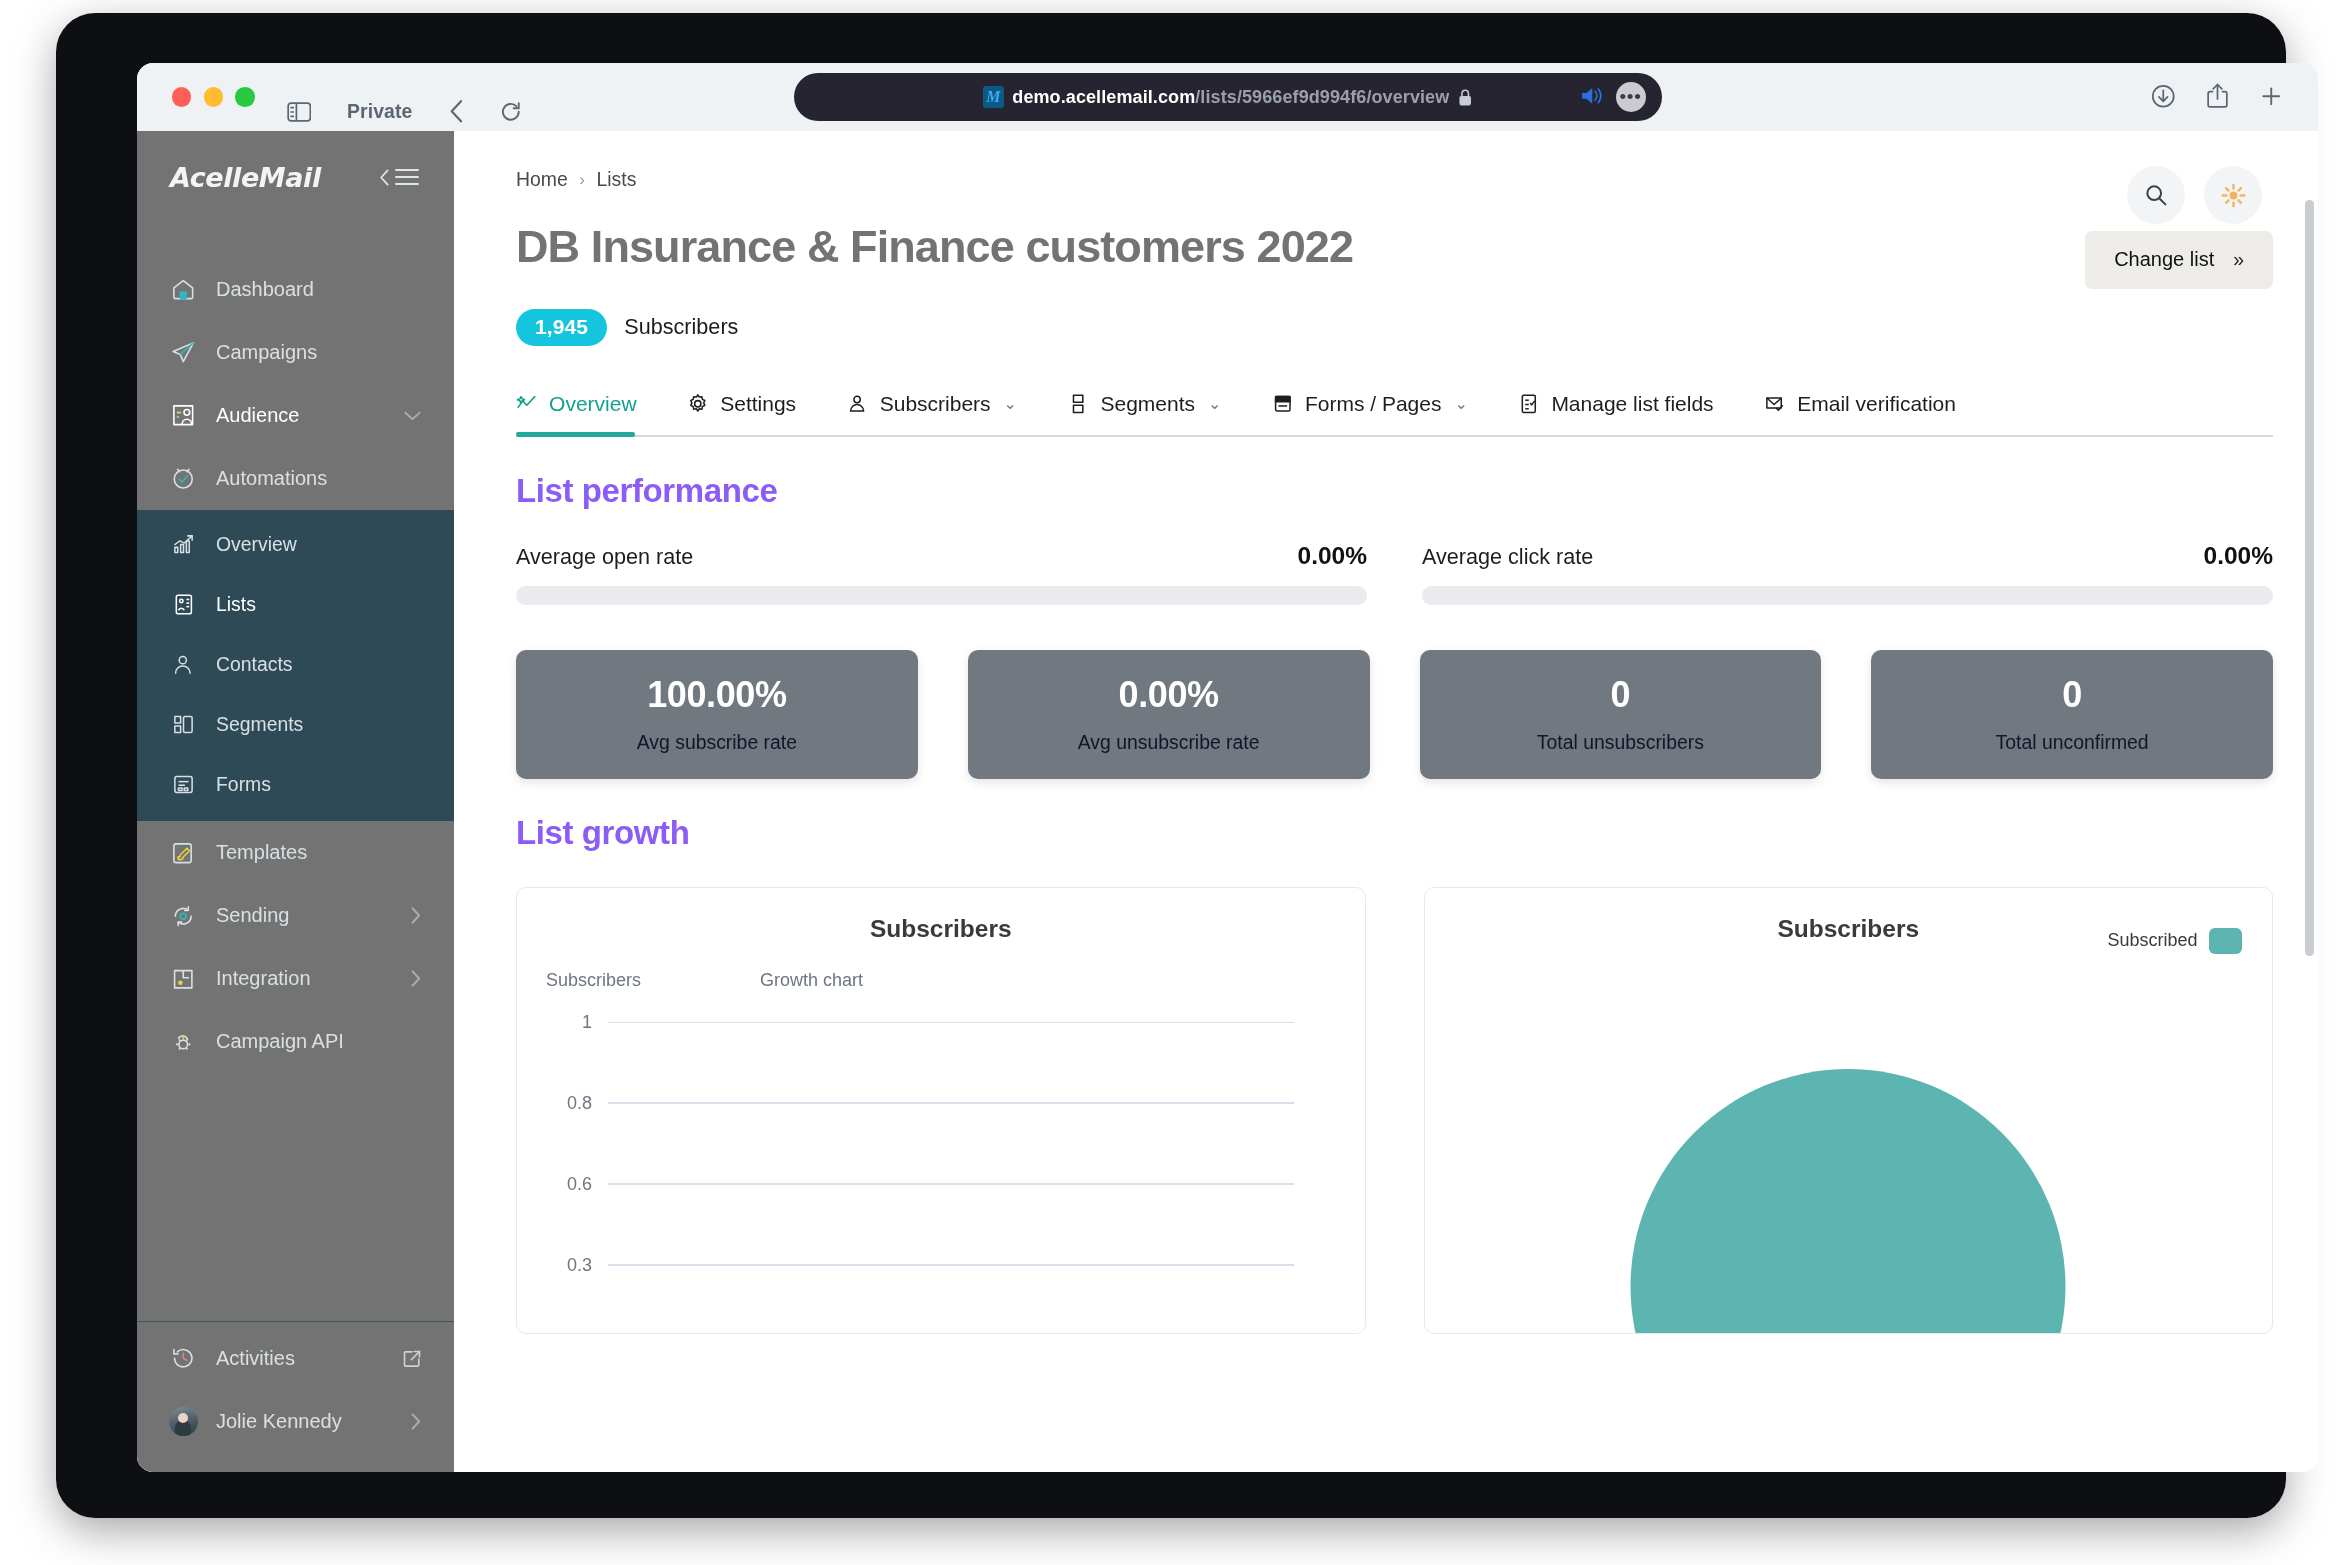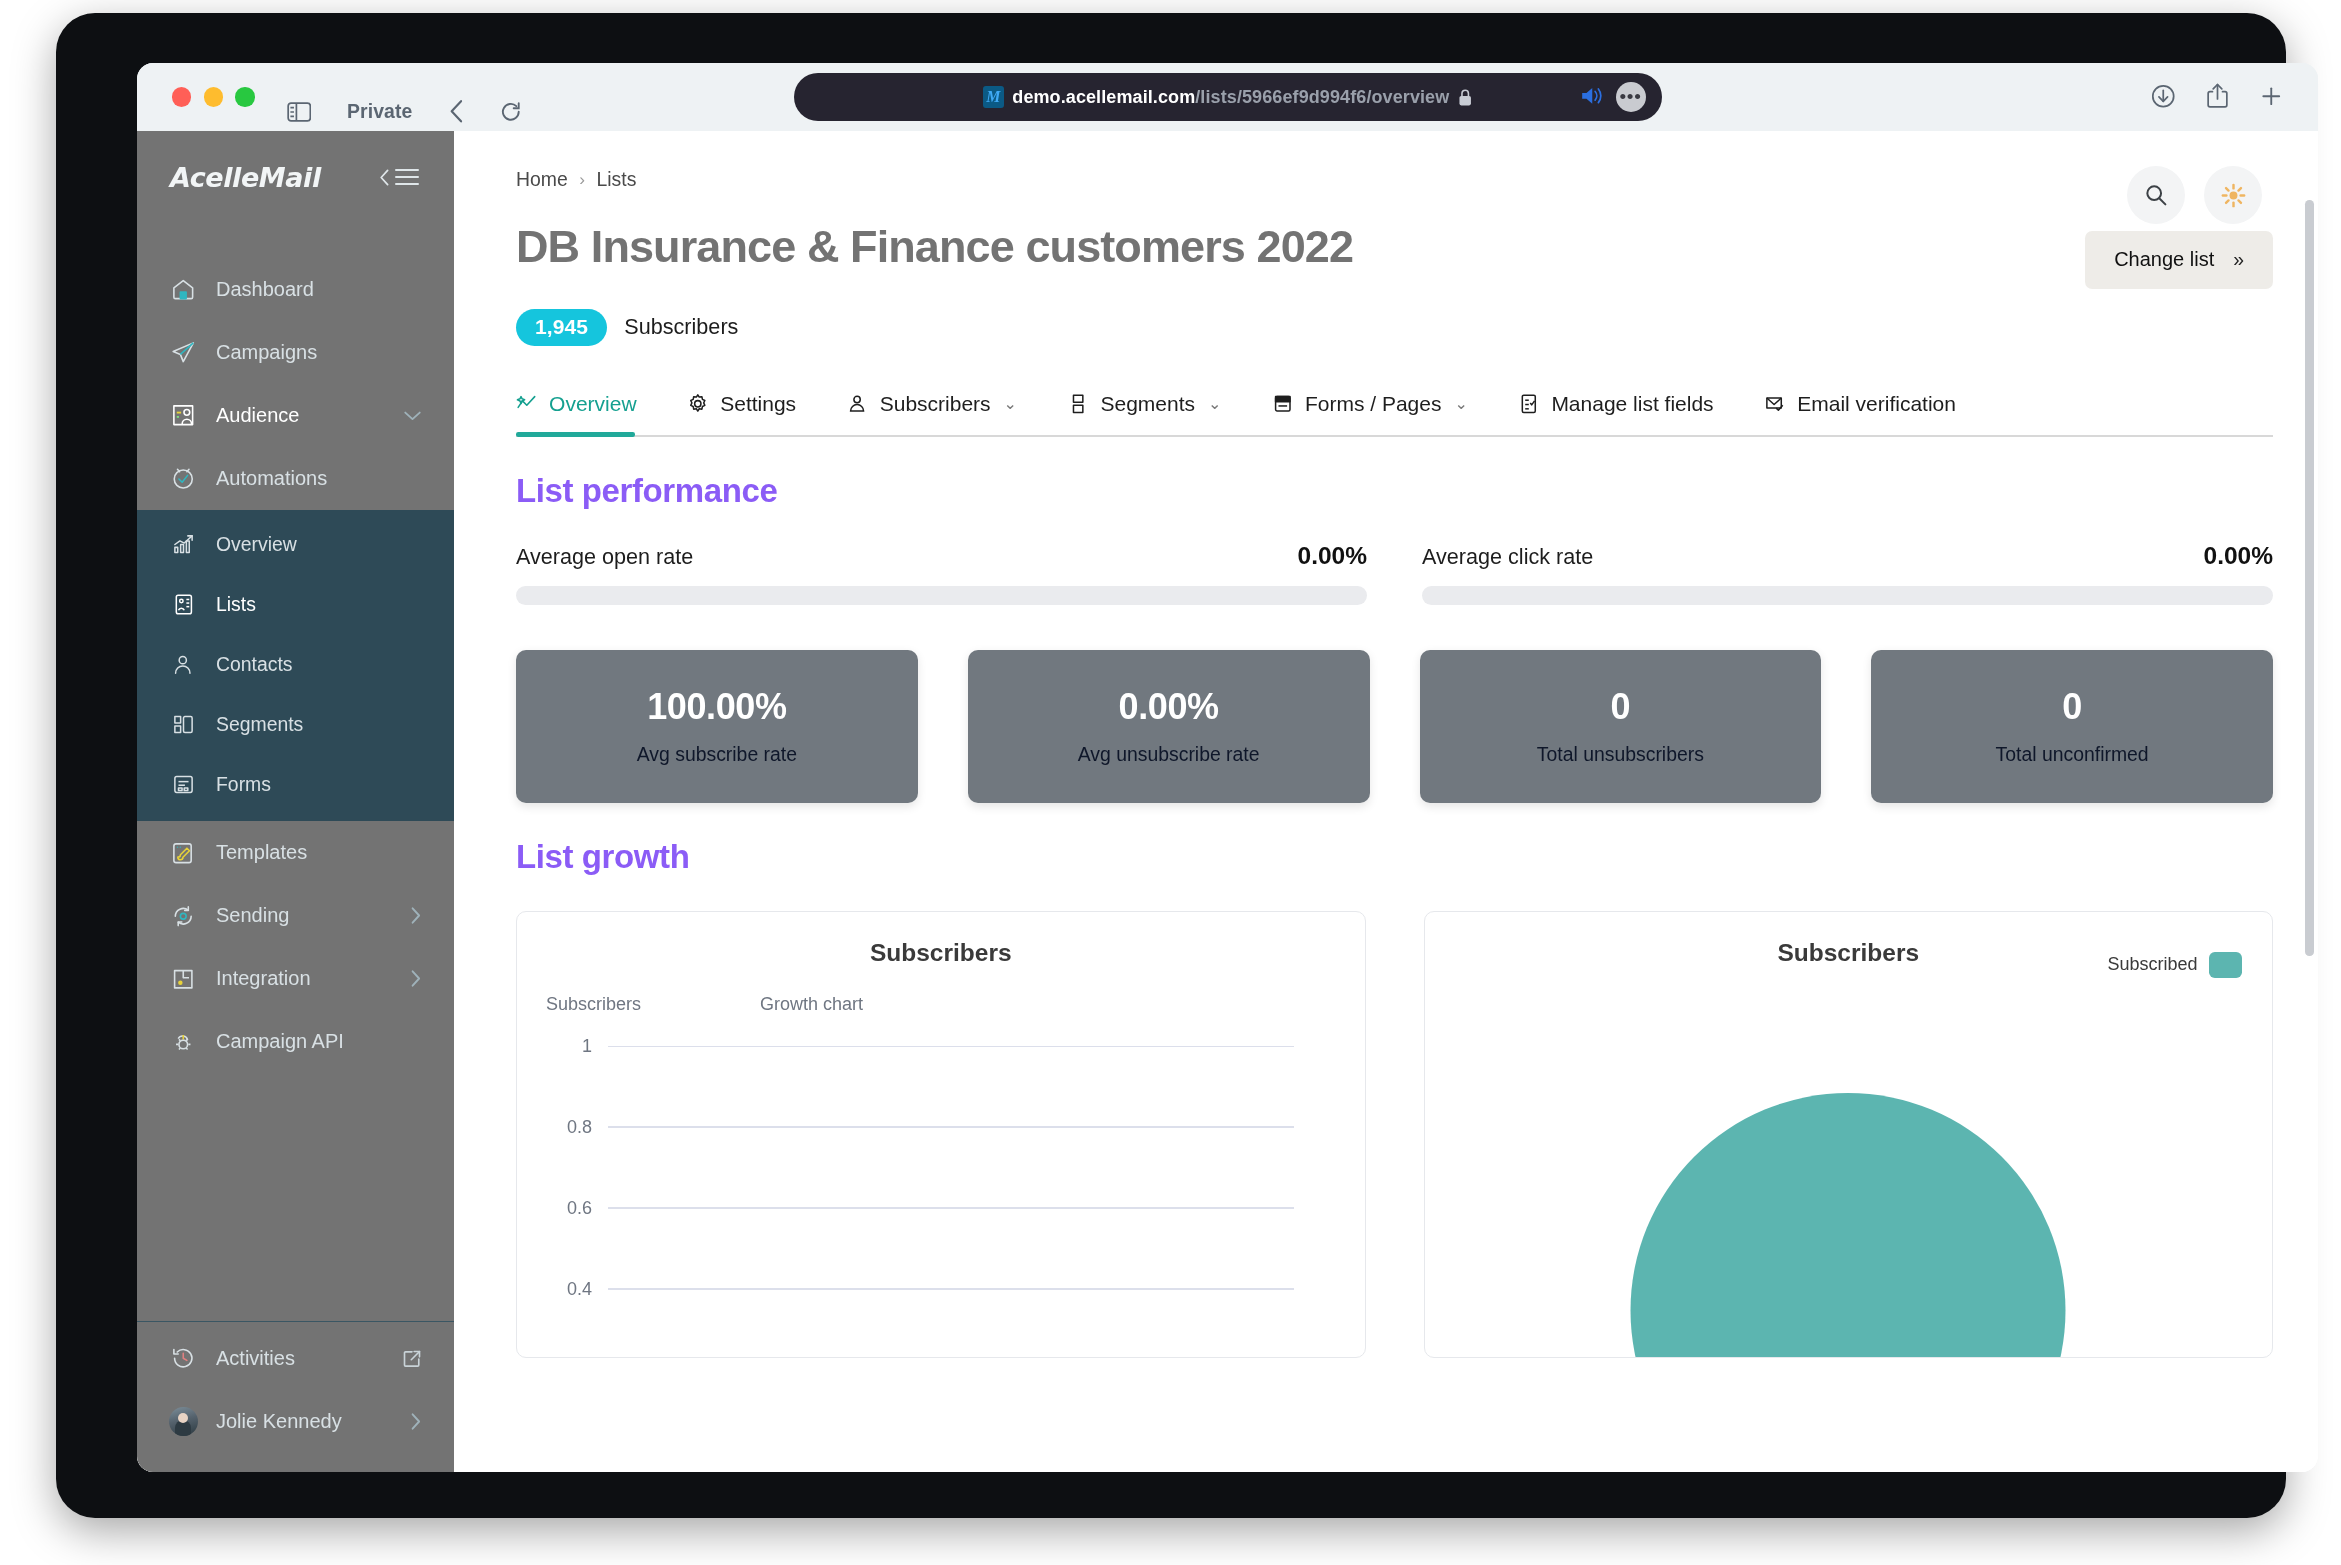--- a/index.html
+++ b/index.html
@@ -199,21 +199,21 @@
 
   .rates { display: flex; gap: 55px; margin-top: 32px; }
   .rate { flex: 1 1 0; }
   .rate-head { display: flex; justify-content: space-between; align-items: baseline; }
   .rate-name { font-size: 21.6px; color: #1d1d1d; }
   .rate-val { font-size: 24.5px; font-weight: 700; color: #111; }
   .rate-bar { margin-top: 16px; height: 19px; border-radius: 9.4px; background: #eaebee; }
 
   .stats { display: flex; gap: 50px; margin-top: 45px; }
   .stat {
-    flex: 1 1 0; height: 153px; border-radius: 10px;
+    flex: 1 1 0; height: 129px; border-radius: 10px;
     background: #71787f; color: #fff;
     display: flex; flex-direction: column; align-items: center; justify-content: center;
     box-shadow: 0 3.6px 10px rgba(0,0,0,.10);
   }
   .stat .v { font-size: 36px; font-weight: 700; letter-spacing: -0.4px; }
   .stat .k { font-size: 19.4px; color: #0f172a; margin-top: 14.4px; }
 
   .growth-cards { display: flex; gap: 58px; margin-top: 35px; }
   .card {
     flex: 1 1 0; background: #fff;
@@ -724,21 +724,21 @@
               </div>
               <div class="grid-row" style="top:89px;">
                 <span class="tick">0.8</span>
                     <span class="gline"></span>
               </div>
               <div class="grid-row" style="top:170px;">
                 <span class="tick">0.6</span>
                     <span class="gline"></span>
               </div>
               <div class="grid-row" style="top:251px;">
-                <span class="tick">0.4</span>
+                <span class="tick">0.3</span>
                     <span class="gline"></span>
               </div>
             </div>
           </div>
 
           <div class="card">
             <div class="card-title">Subscribers</div>
             <div class="legend">
               <span class="legend-label">Subscribed</span>
               <span class="legend-swatch"></span>

